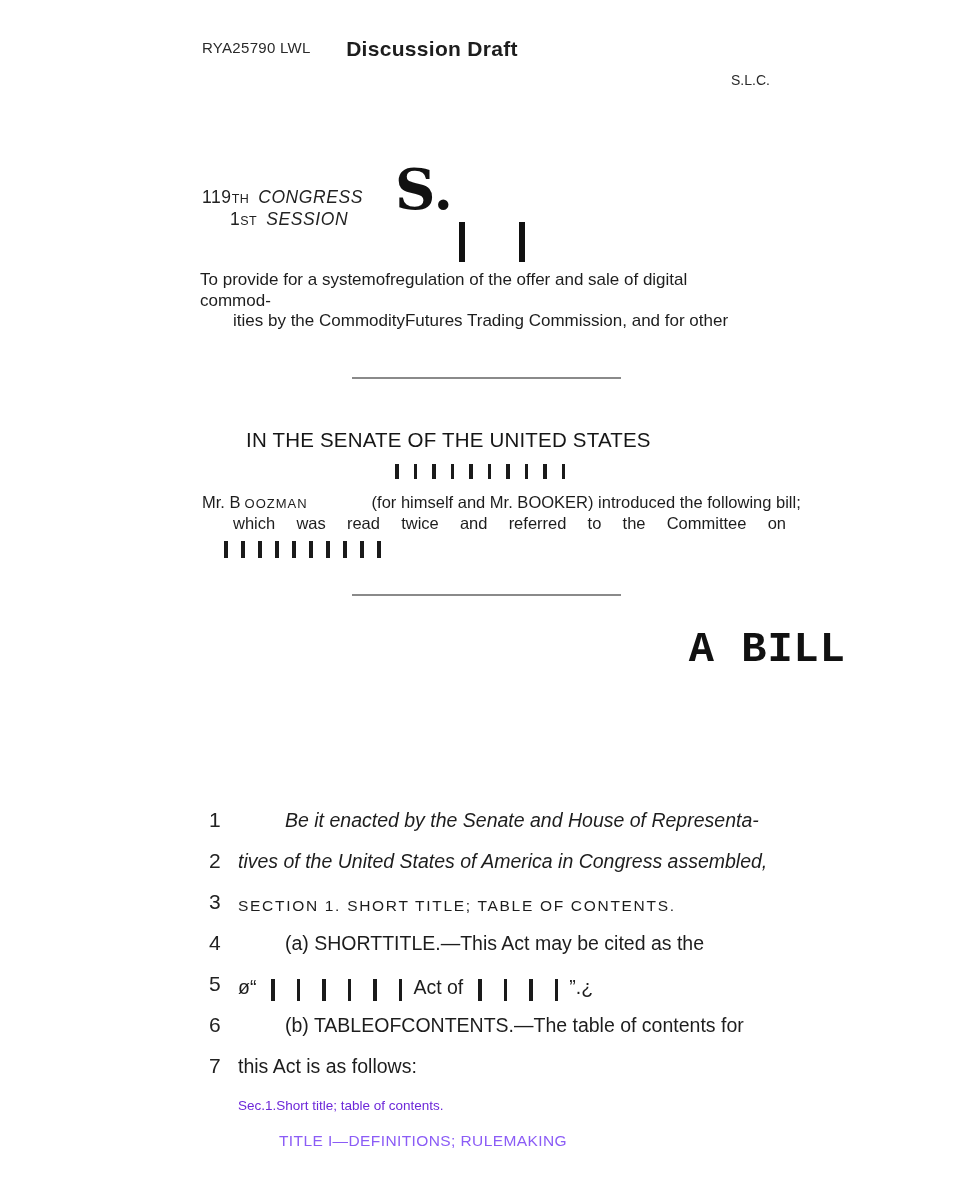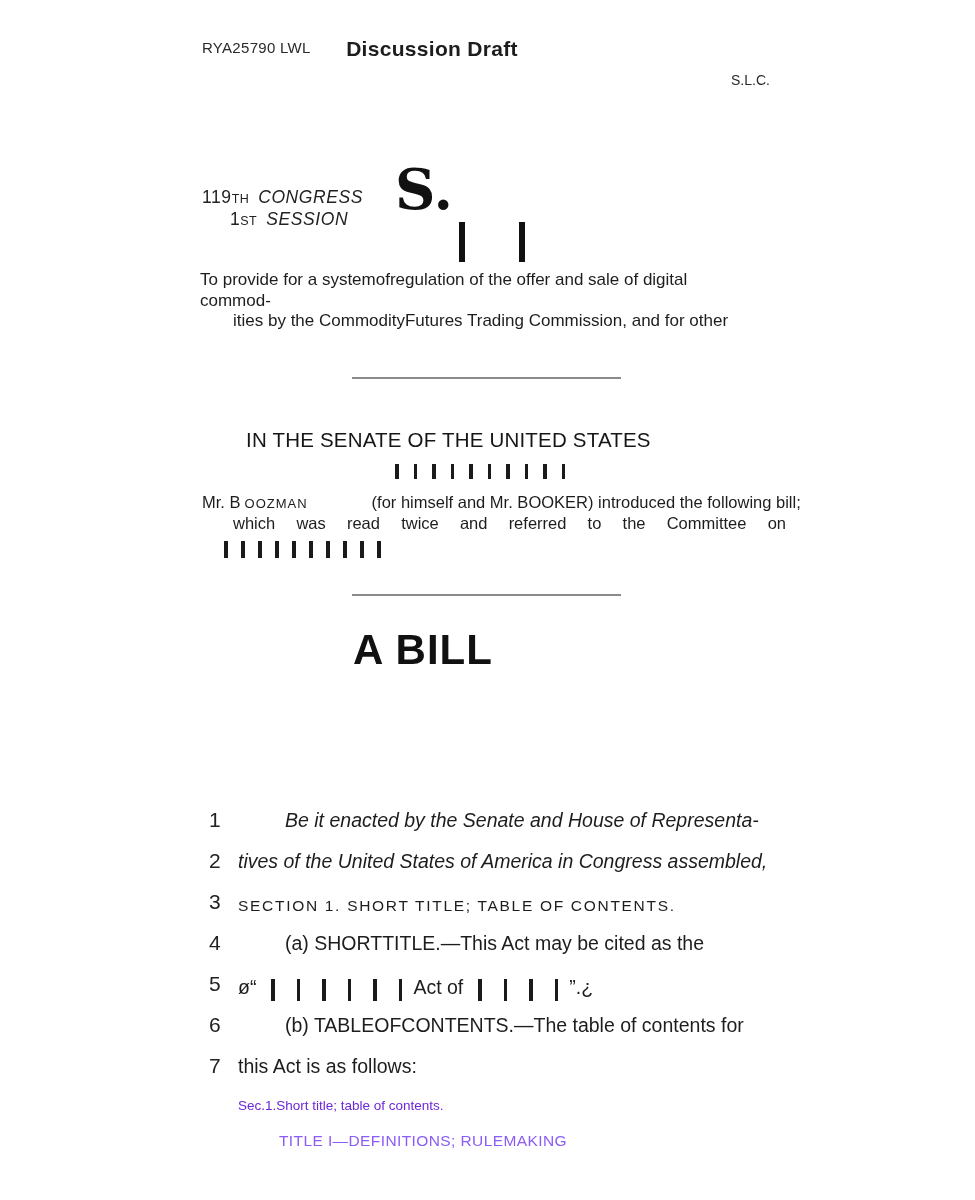--- a/index.html
+++ b/index.html
@@ -36,21 +36,21 @@
   .bars-top { left:395px; top:464px; gap:15px; }
   .bars-top .bar { width:3.5px; height:15px; background:#1a1a1a; }
   .bars-bottom { left:224px; top:541px; gap:13.5px; }
   .bars-bottom .bar { width:3.5px; height:17px; background:#1a1a1a; }
 
   .sponsor-1 { left:202px; top:493px; font-size:16.5px; white-space:nowrap; }
   .sponsor-1 .smallcaps { font-size:13px; letter-spacing:1px;margin-top:33px; }
   .sponsor-1 .gap { display:inline-block; width:64px; }
   .sponsor-2 { left:233px; top:514px; width:553px; display:flex; justify-content:space-between; font-size:16.5px; }
 
-  .a-bill { left:0; right:18px; top:626px; text-align:center; font-family:Liberation Sans, sans-serif; font-weight:bold; font-size:42px; letter-spacing:1px; color:#111; }
+  .a-bill { left:0; right:18px; top:626px; text-align:right; font-family:Liberation Mono, monospace; font-weight:bold; font-size:42px; letter-spacing:1px; color:#111; }
 
   .preamble2 { left:200px; top:695px; font-size:20.5px; line-height:31.5px; color:#1b1b1b; }
   .preamble2 .cont { padding-left:40px; }
 
   
   .bl { position:absolute; left:209px; display:flex; align-items:flex-start; }
   .bl .num { width:29px; font-size:21px; color:#222; flex:0 0 29px; }
   .bl .txt { font-size:19.5px; line-height:24px; white-space:nowrap; }
   .bl .txt.ind { padding-left:47px; }
   .bl .txt.it { font-style:italic; }

